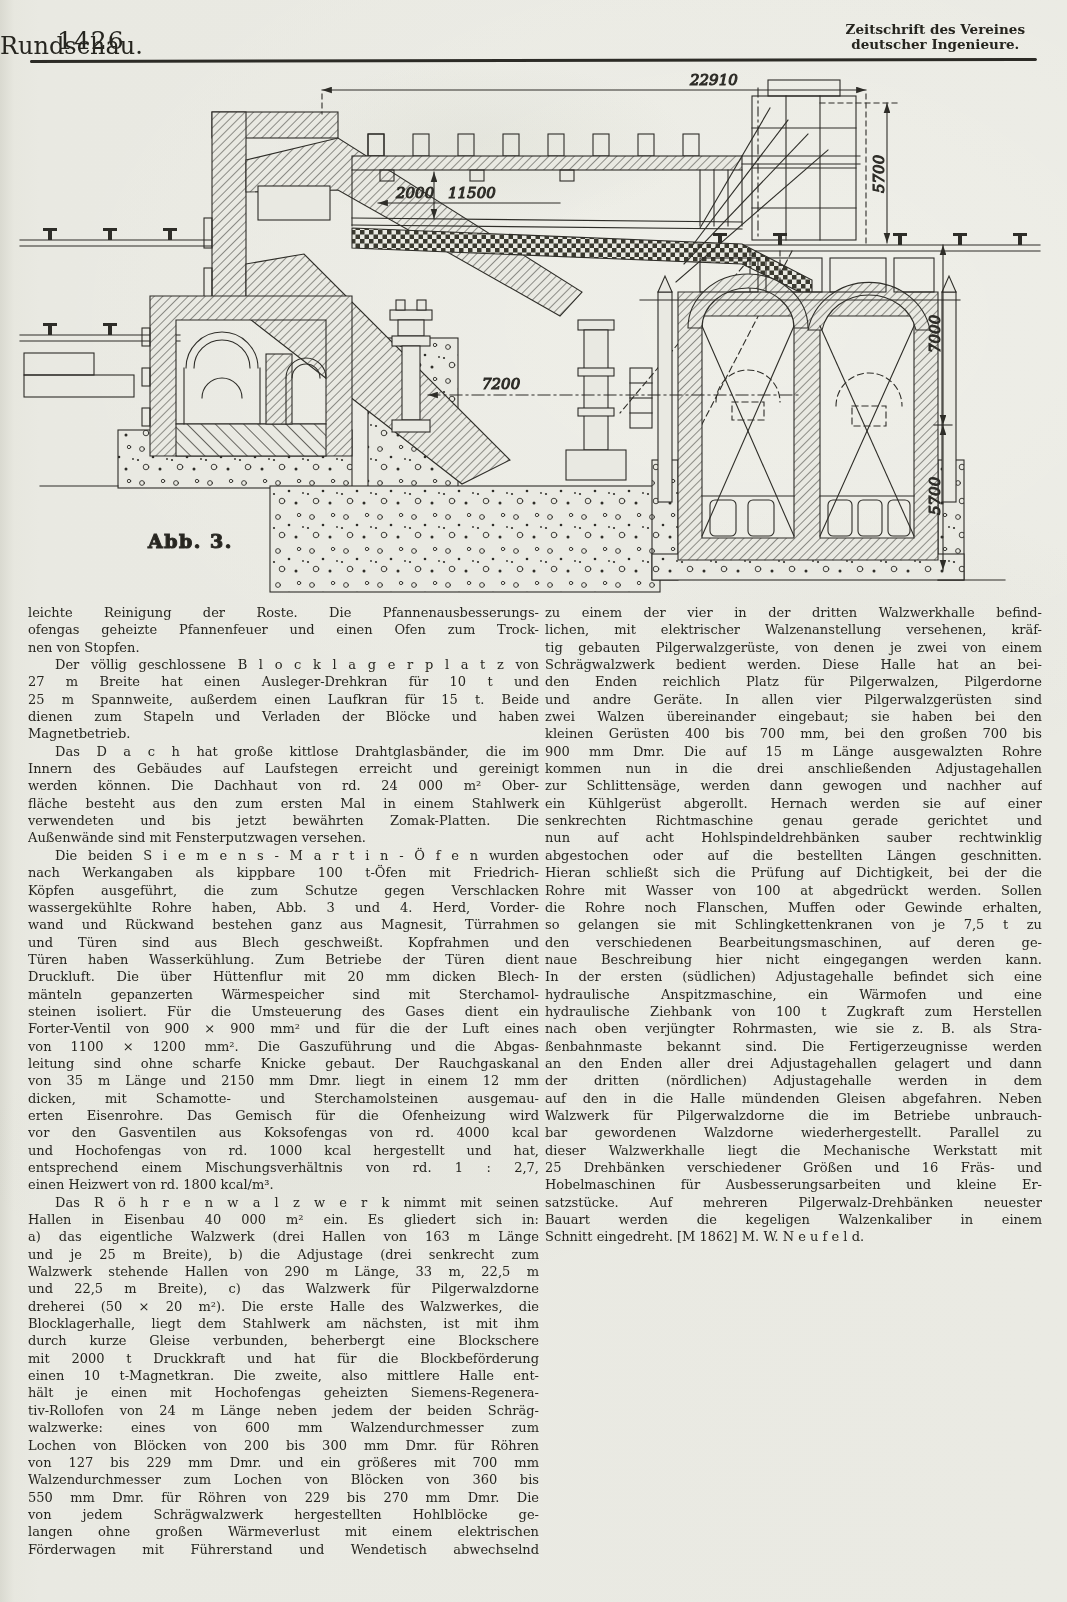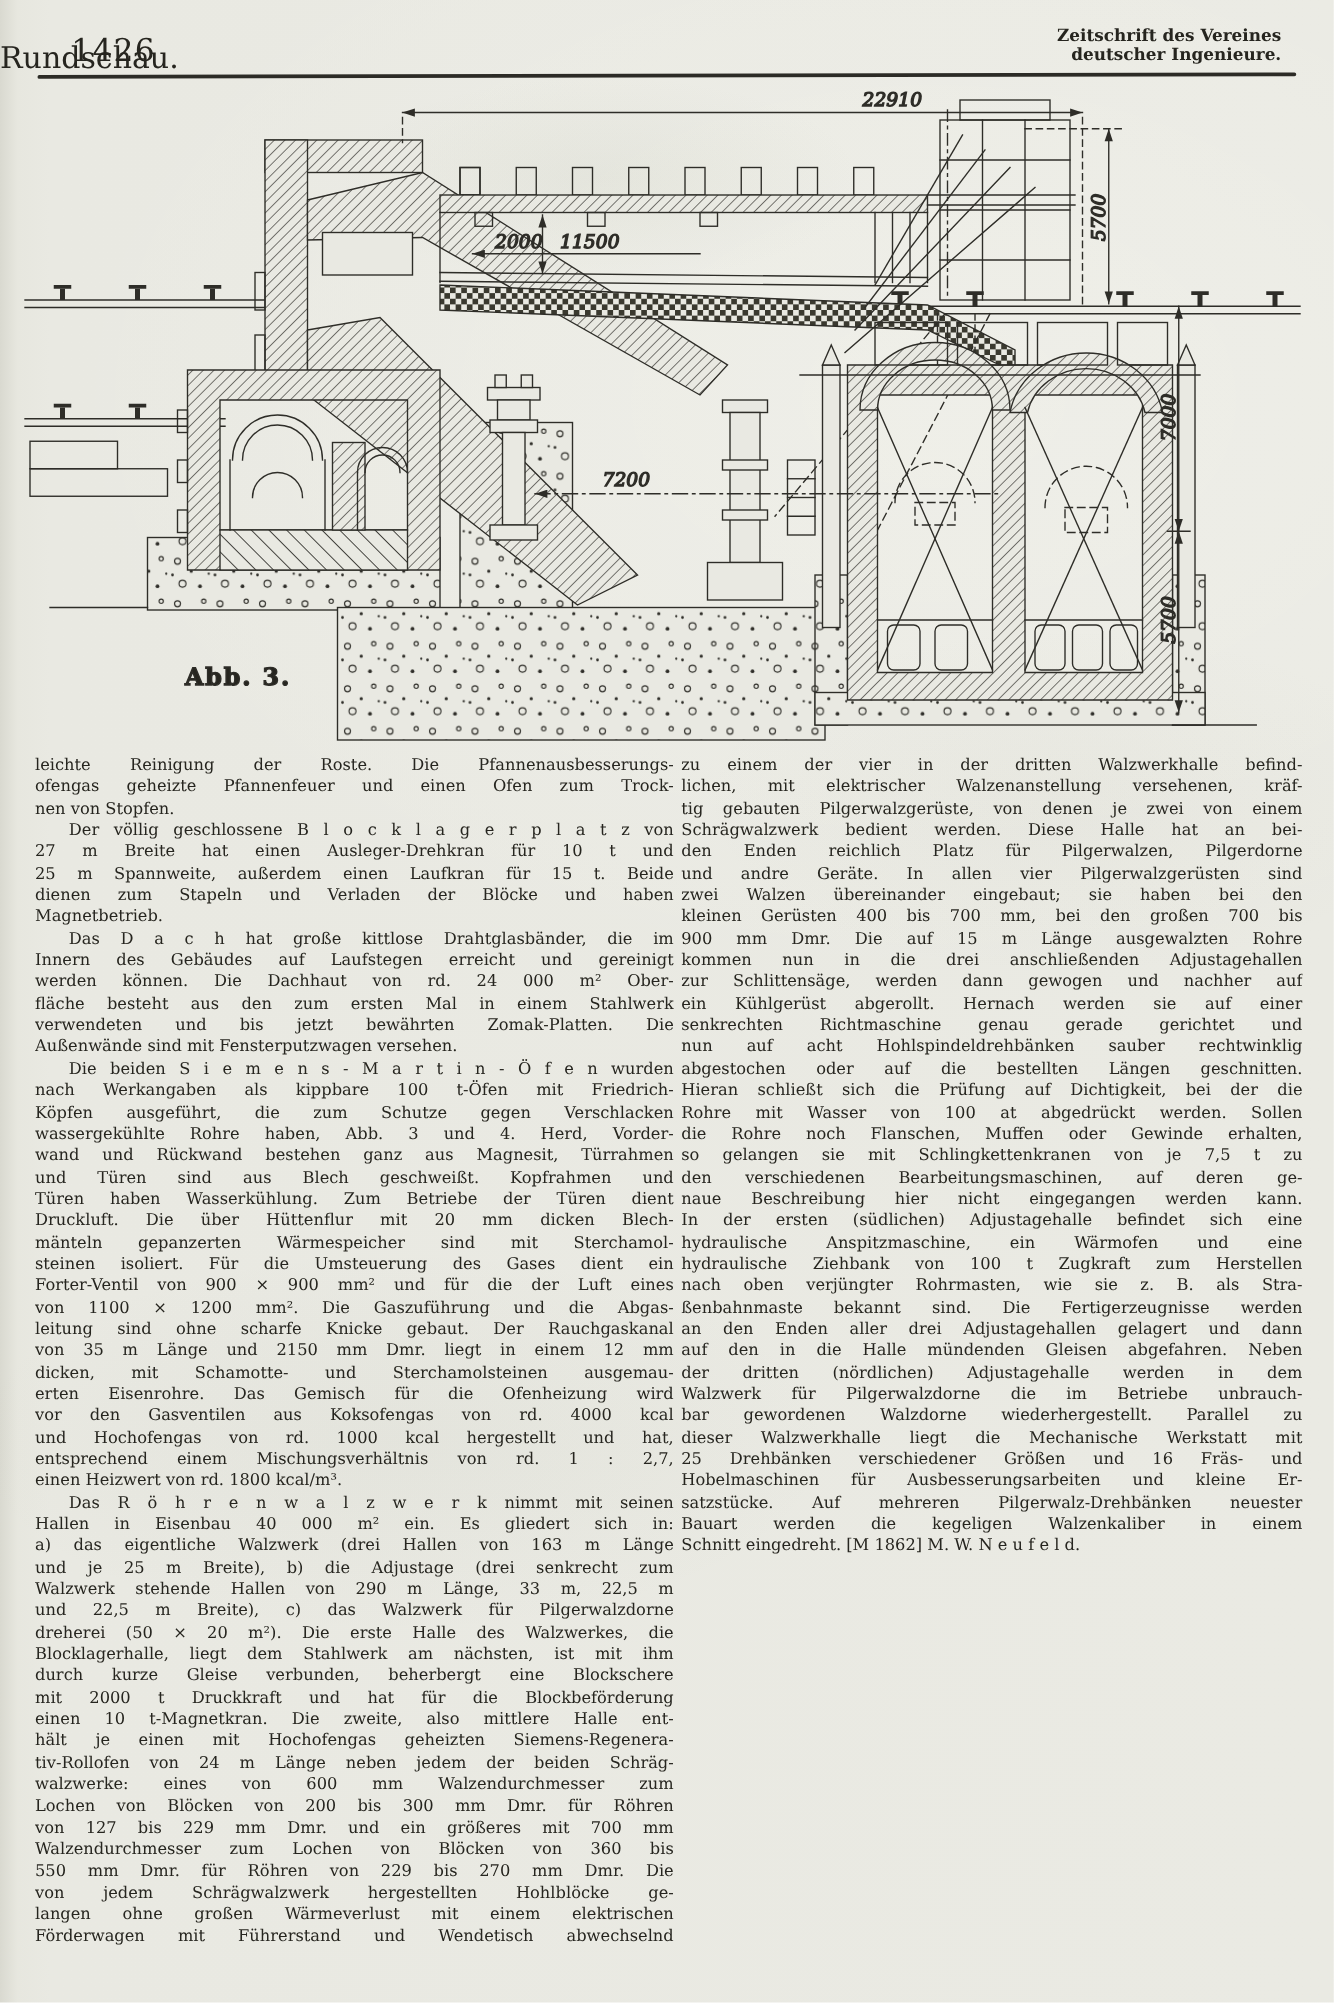--- a/index.html
+++ b/index.html
@@ -10,21 +10,21 @@
       linear-gradient(90deg, #d9d9d0 0px, #e7e7df 14px, #e9e9e2 40px, #eaeae3 100%);
     font-family:"DejaVu Serif", serif;color:#26251f;
   }
   .stain{position:absolute;pointer-events:none;inset:0;
     background:
       radial-gradient(300px 120px at 45% 9%, rgba(140,150,120,.08), rgba(0,0,0,0) 70%),
       radial-gradient(500px 220px at 30% 72%, rgba(120,130,110,.05), rgba(0,0,0,0) 70%),
       radial-gradient(420px 200px at 80% 40%, rgba(150,150,130,.05), rgba(0,0,0,0) 70%);}
   .hdr-page{position:absolute;left:25px;top:26px;font-size:25px;letter-spacing:1px;margin-left:32px;}
   .hdr-center{position:absolute;left:0;right:0;top:32px;font-size:24px;}
-  .hdr-right{position:absolute;right:42px;top:22px;text-align:right;font-size:13.5px;line-height:15px;font-weight:bold;}
+  .hdr-right{position:absolute;right:42px;top:22px;text-align:center;font-size:13.5px;line-height:15px;font-weight:bold;}
   .hdr-rule{position:absolute;left:30px;top:59px;width:1007px;height:3px;background:#2c2b26;border-radius:2px;transform:rotate(-0.12deg);}
   .fig{position:absolute;left:0;top:68px;width:1067px;height:526px;}
   .col{position:absolute;top:604px;font-size:13px;}
   .col-left{left:28px;width:511px;}
   .col-right{left:545px;width:497px;}
   .ln{height:17.35px;line-height:17.35px;overflow:hidden;
       text-align:justify;text-align-last:justify;white-space:nowrap;}
   .ln.ind{text-indent:27px;}
   .ln.end{text-align-last:left;white-space:normal;}
   svg text.dim{font:italic 15px "DejaVu Serif",serif;fill:#2e2d28;}
@@ -353,22 +353,22 @@
     <div class="ln">die Rohre noch Flanschen, Muffen oder Gewinde erhalten,</div>
     <div class="ln">so gelangen sie mit Schlingkettenkranen von je 7,5 t zu</div>
     <div class="ln">den verschiedenen Bearbeitungsmaschinen, auf deren ge-</div>
     <div class="ln">naue Beschreibung hier nicht eingegangen werden kann.</div>
     <div class="ln">In der ersten (südlichen) Adjustagehalle befindet sich eine</div>
     <div class="ln">hydraulische Anspitzmaschine, ein Wärmofen und eine</div>
     <div class="ln">hydraulische Ziehbank von 100 t Zugkraft zum Herstellen</div>
     <div class="ln">nach oben verjüngter Rohrmasten, wie sie z. B. als Stra-</div>
     <div class="ln">ßenbahnmaste bekannt sind. Die Fertigerzeugnisse werden</div>
     <div class="ln">an den Enden aller drei Adjustagehallen gelagert und dann</div>
+    <div class="ln">der dritten (nördlichen) Adjustagehalle werden in dem</div>
     <div class="ln">auf den in die Halle mündenden Gleisen abgefahren. Neben</div>
-    <div class="ln">der dritten (nördlichen) Adjustagehalle werden in dem</div>
     <div class="ln">Walzwerk für Pilgerwalzdorne die im Betriebe unbrauch-</div>
     <div class="ln">bar gewordenen Walzdorne wiederhergestellt. Parallel zu</div>
     <div class="ln">dieser Walzwerkhalle liegt die Mechanische Werkstatt mit</div>
     <div class="ln">25 Drehbänken verschiedener Größen und 16 Fräs- und</div>
     <div class="ln">Hobelmaschinen für Ausbesserungsarbeiten und kleine Er-</div>
     <div class="ln">satzstücke. Auf mehreren Pilgerwalz-Drehbänken neuester</div>
     <div class="ln">Bauart werden die kegeligen Walzenkaliber in einem</div>
     <div class="ln end">Schnitt eingedreht. [M 1862] M. W. N e u f e l d.</div>
   </div>
 

